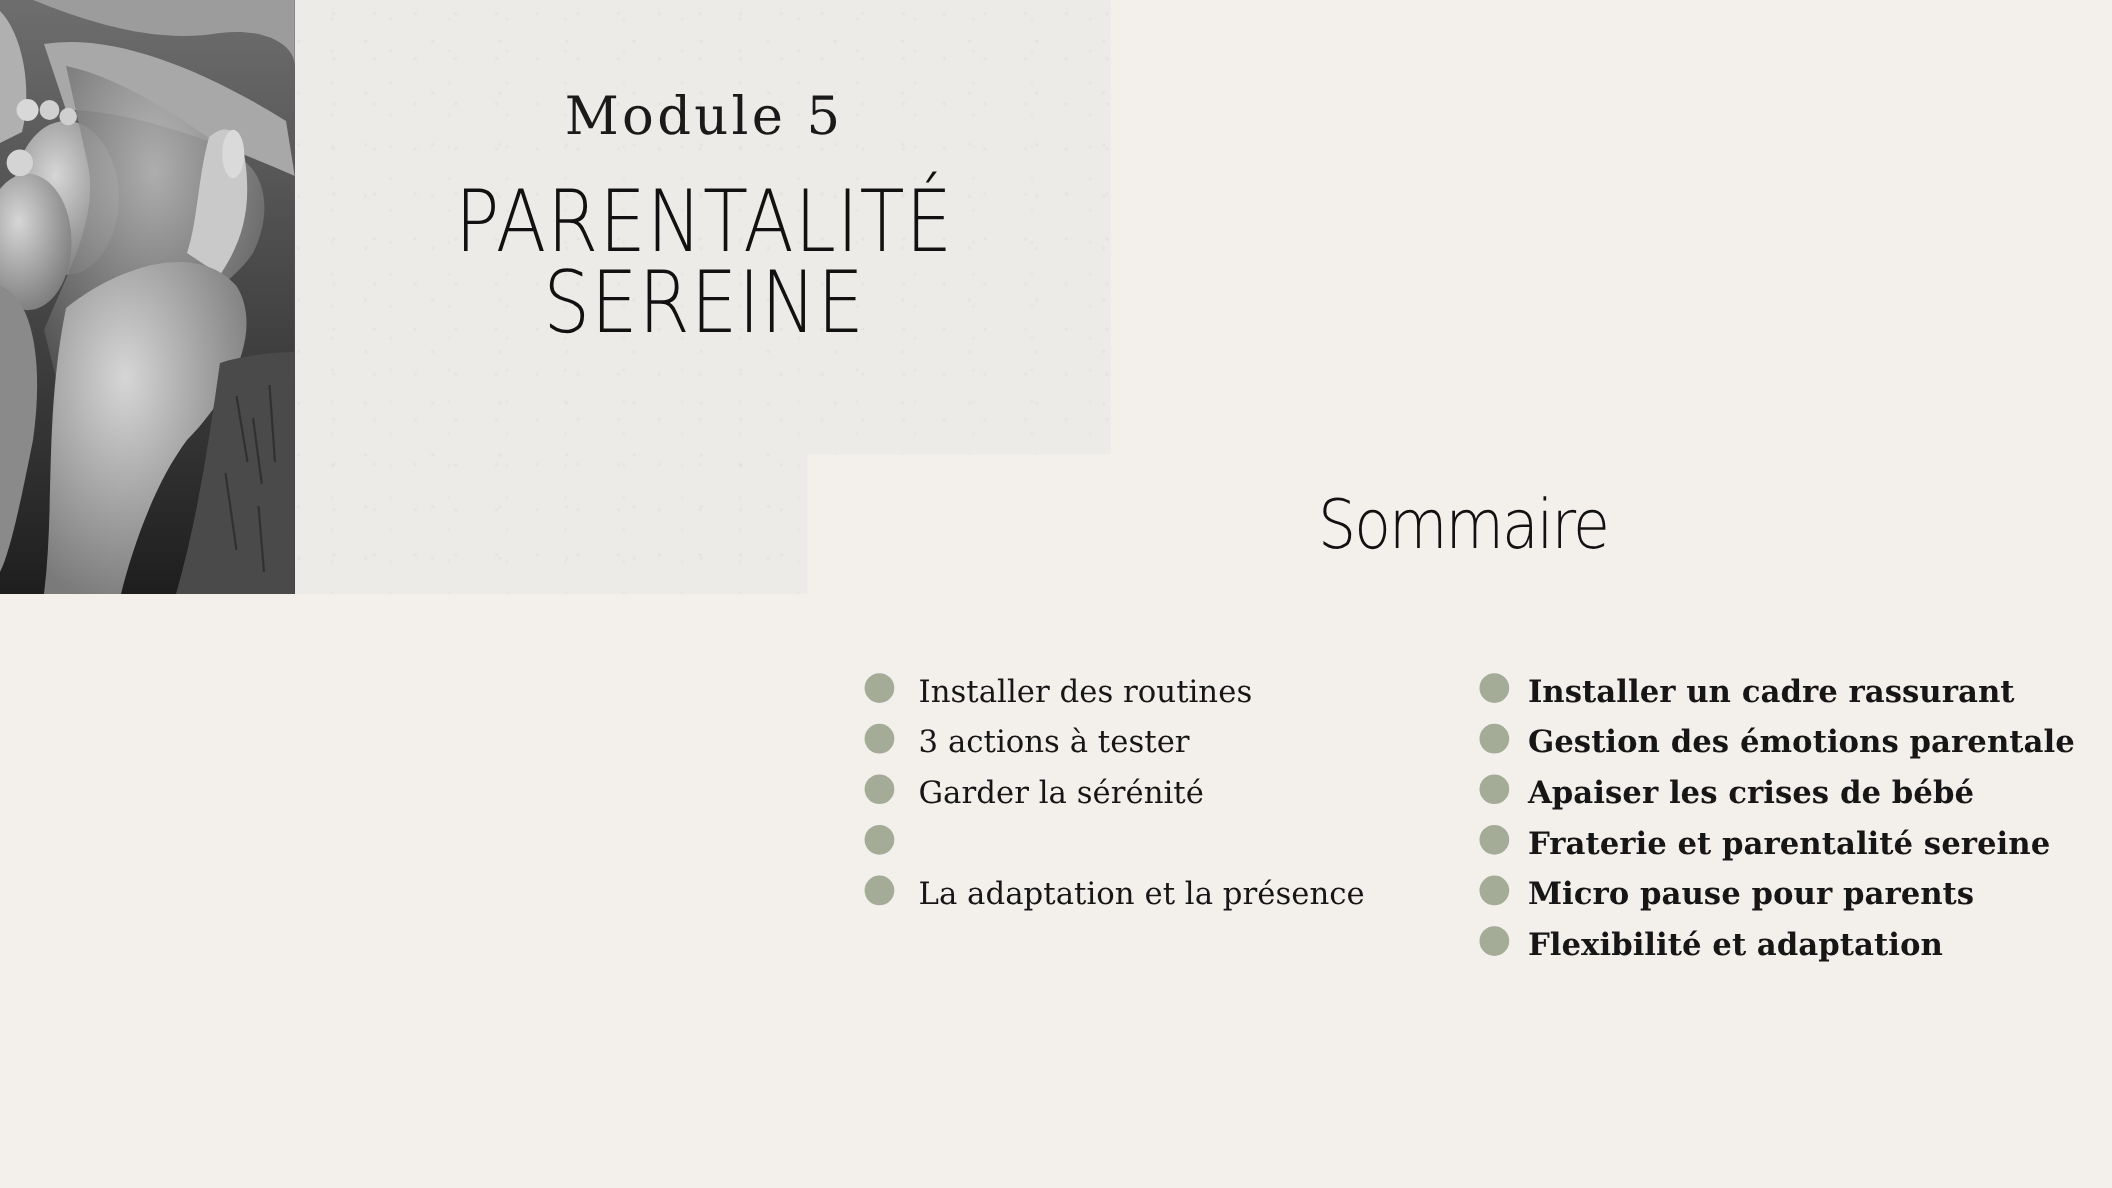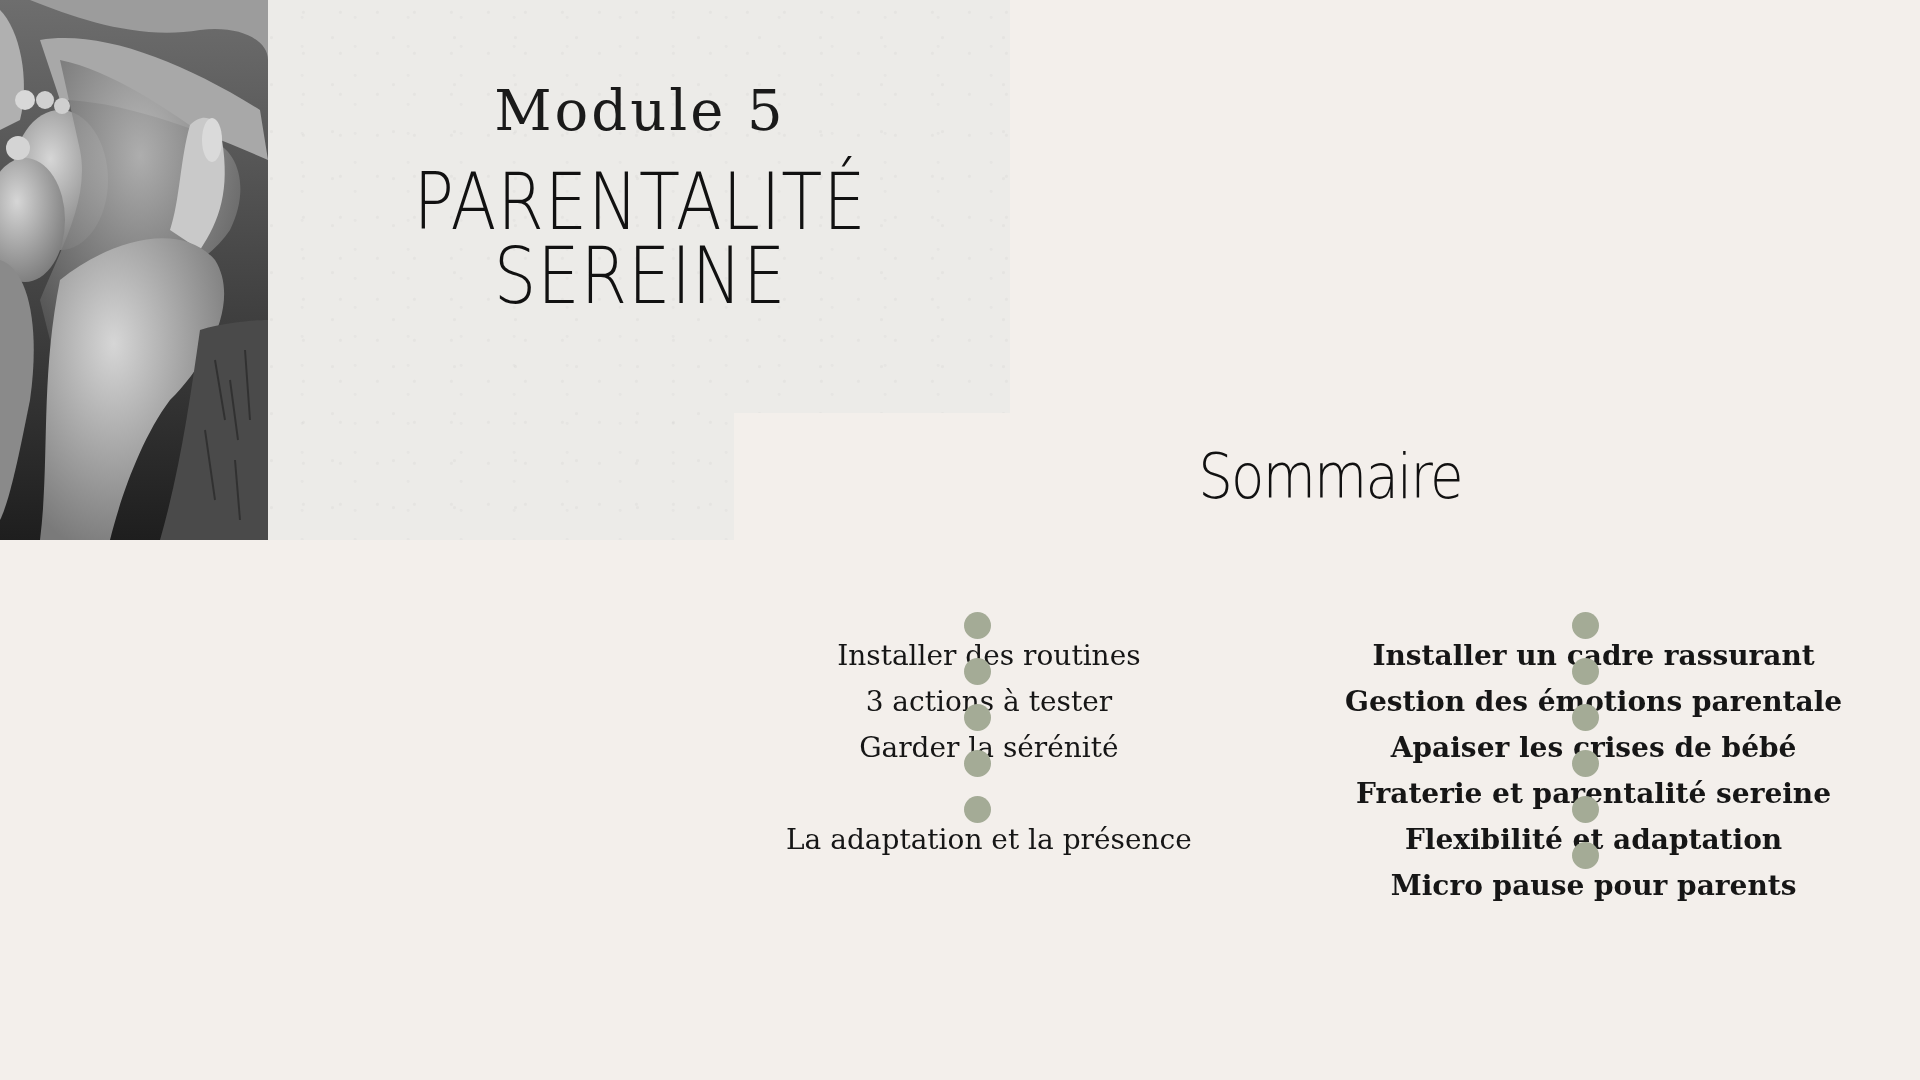--- a/index.html
+++ b/index.html
@@ -22,42 +22,41 @@
     position:absolute; left:734px; top:413px;
     width:276px; height:127px; background:#f3efeb;
   }
   .photo {
     position:absolute; left:0; top:0; width:268px; height:540px; overflow:hidden;
     background:#3a3a3a;
   }
   .photo svg { display:block; width:268px; height:540px; }
   .module {
     position:absolute; left:460px; top:78px; width:360px; text-align:center;
-    font-family:"DejaVu Serif", serif; font-size:56px; color:#1a1a1a;
+    font-family:"DejaVu Serif", serif; font-size:48px; color:#1a1a1a;
     letter-spacing:3px; font-weight:300;
   }
   .title {
     position:absolute; left:340px; top:165px; width:600px; text-align:center;
     font-family:"DejaVu Sans", sans-serif; font-weight:200; color:#111;
     font-size:78px; line-height:74px; letter-spacing:1px;
     transform:scaleX(0.86); transform-origin:50% 0;
   }
   .sommaire {
     position:absolute; left:1120px; top:440px; width:420px; text-align:center;
     font-family:"DejaVu Sans", sans-serif; font-weight:200; font-size:62px;
     color:#111; letter-spacing:-2px; transform:scaleX(0.88); transform-origin:50% 0;
   }
   .toc-col { position:absolute; top:612px; list-style:none; margin:0; padding:0; }
   .toc-col.left { left:786px; }
   .toc-col.right { left:1345px;font-weight:bold; }
   .toc-item {
-    height:46px; display:flex; align-items:center;
+    height:46px; display:flex; align-items:flex-start;
     font-family:"DejaVu Serif", serif; font-size:28px; color:#161616;
     white-space:nowrap;
-    flex-direction:column;
   }
   .bullet {
     width:27px; height:27px; border-radius:50%; background:#a4ab96;
     flex:0 0 27px; margin-right:22px;
   }
   .toc-col.right .bullet { margin-right:17px; }
 </style>
 </head>
 <body>
 
@@ -148,19 +147,19 @@
   <li class="toc-item">
       <span class="bullet"></span>
       <span>Apaiser les crises de bébé</span>
     </li>
   <li class="toc-item">
       <span class="bullet"></span>
       <span>Fraterie et parentalité sereine</span>
     </li>
   <li class="toc-item">
       <span class="bullet"></span>
-      <span>Flexibilité et adaptation</span>
+      <span>Micro pause pour parents</span>
     </li>
   <li class="toc-item">
       <span class="bullet"></span>
-      <span>Micro pause pour parents</span>
+      <span>Flexibilité et adaptation</span>
     </li>
 </ul>
 
 </body></html>

